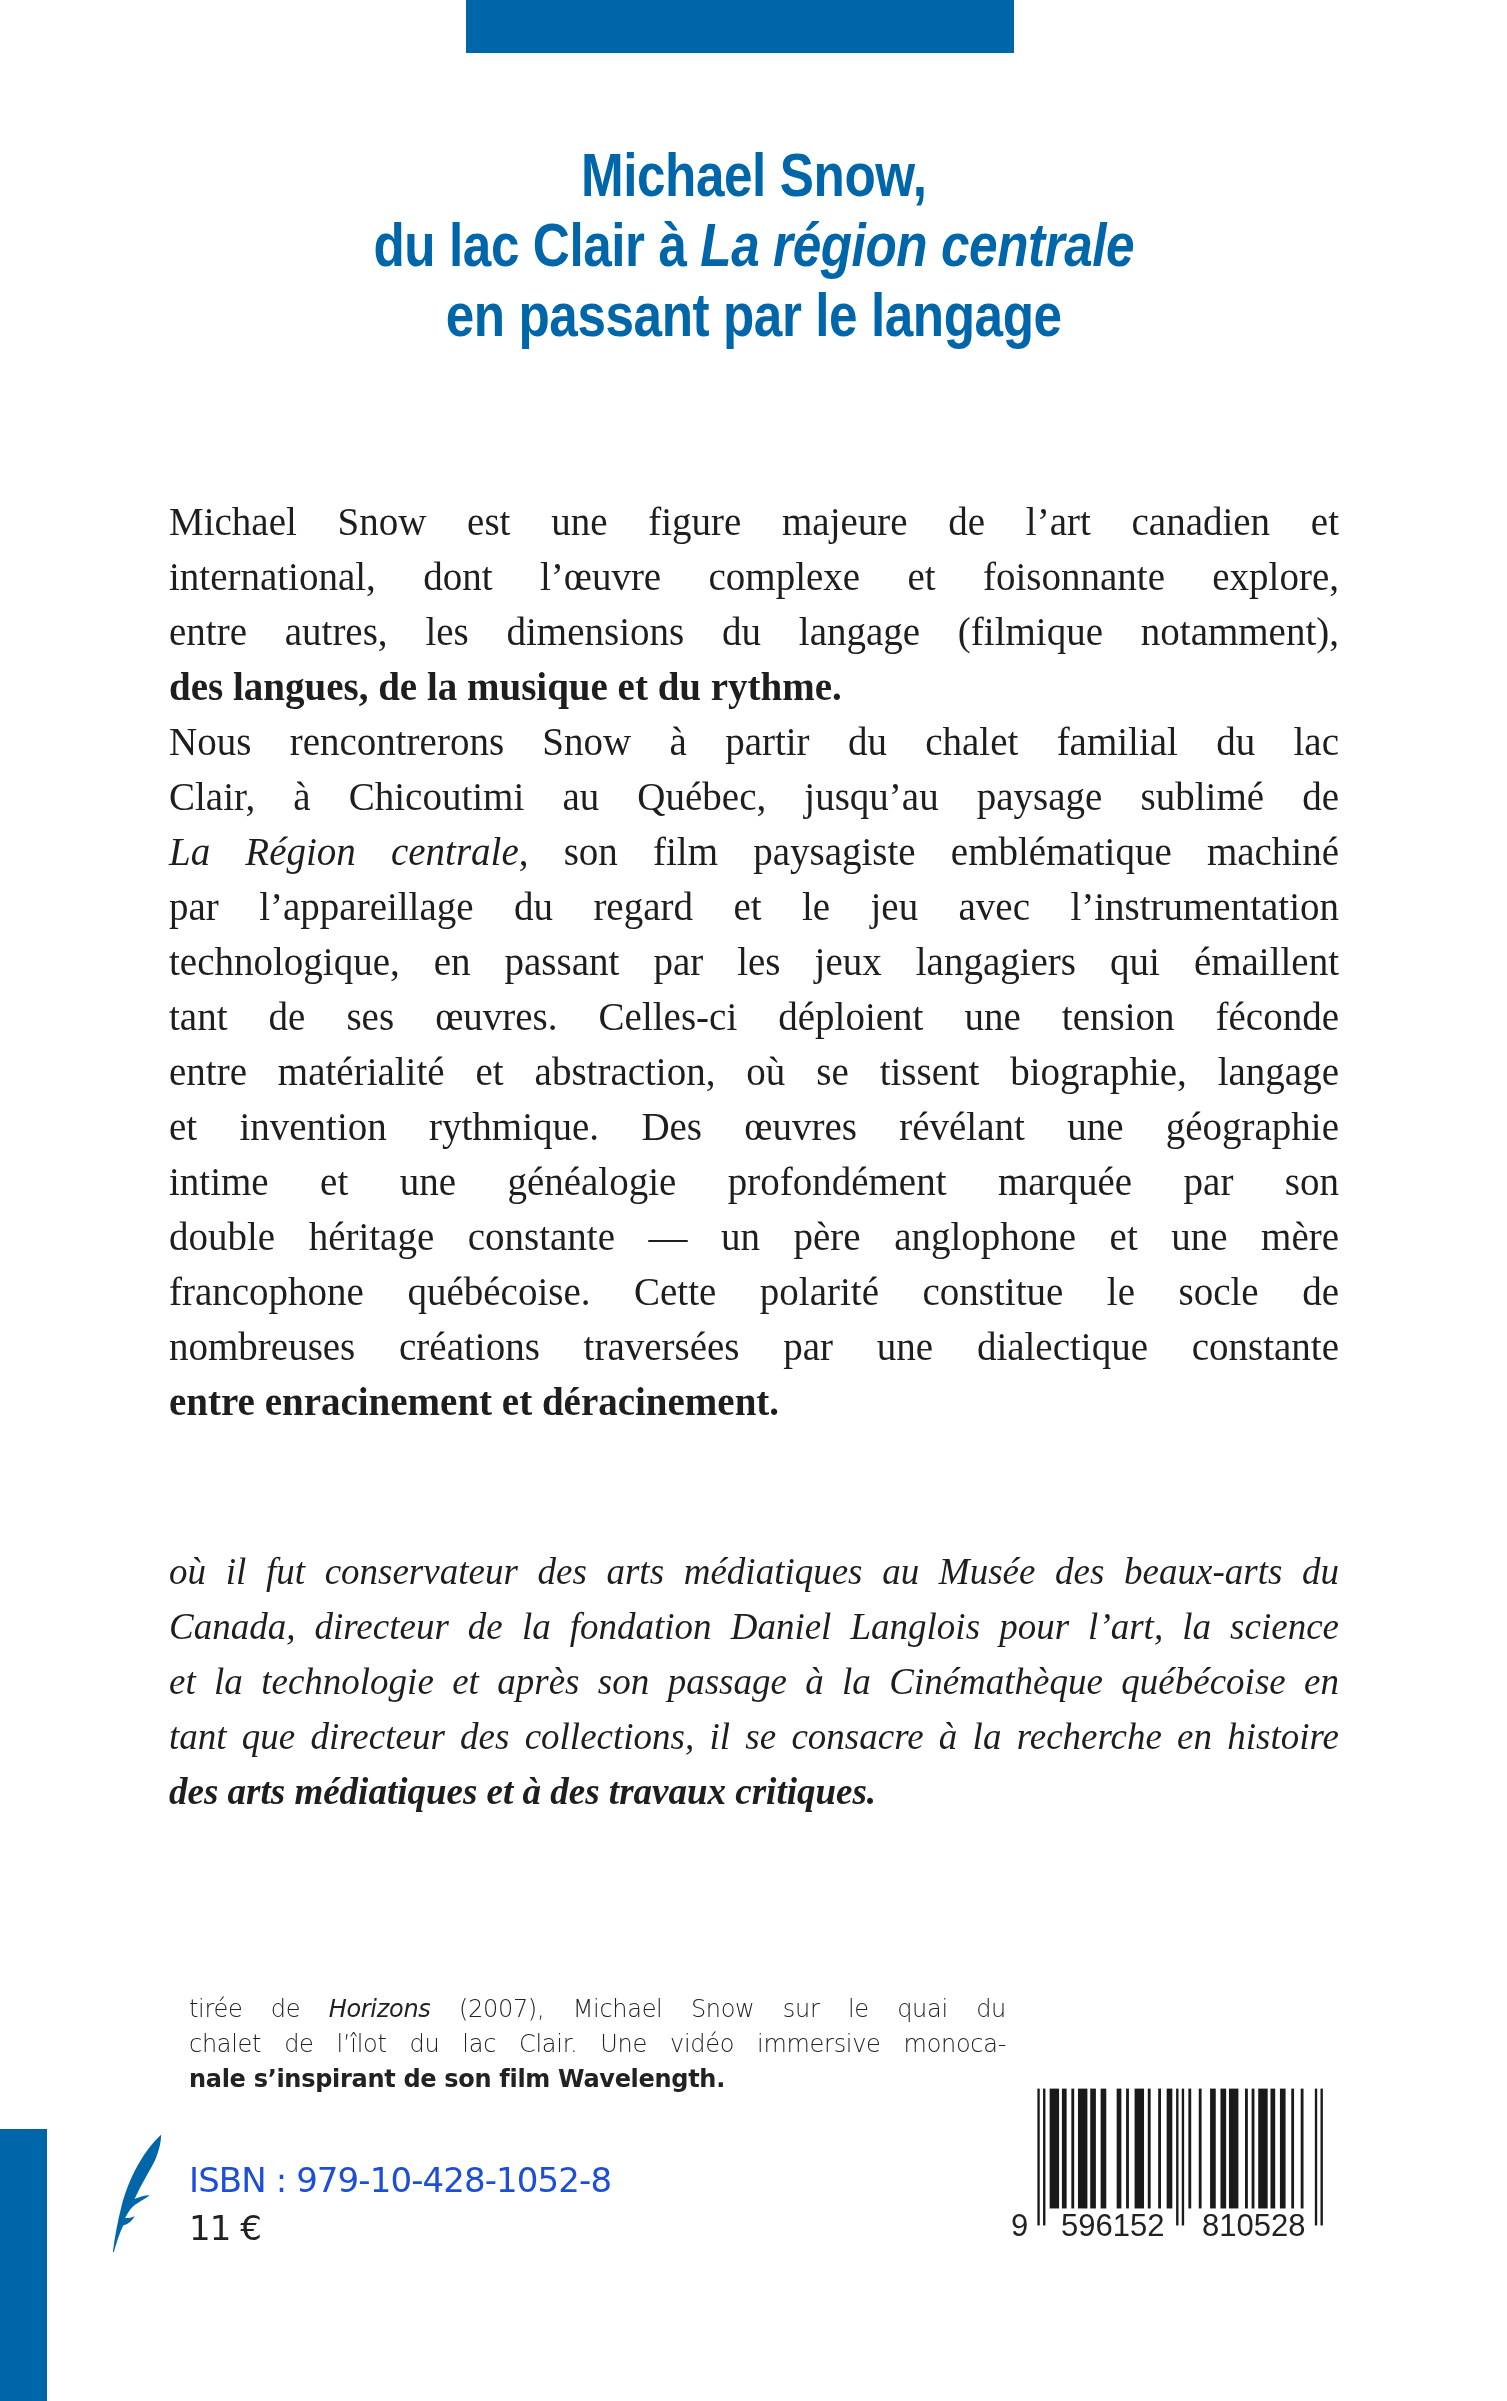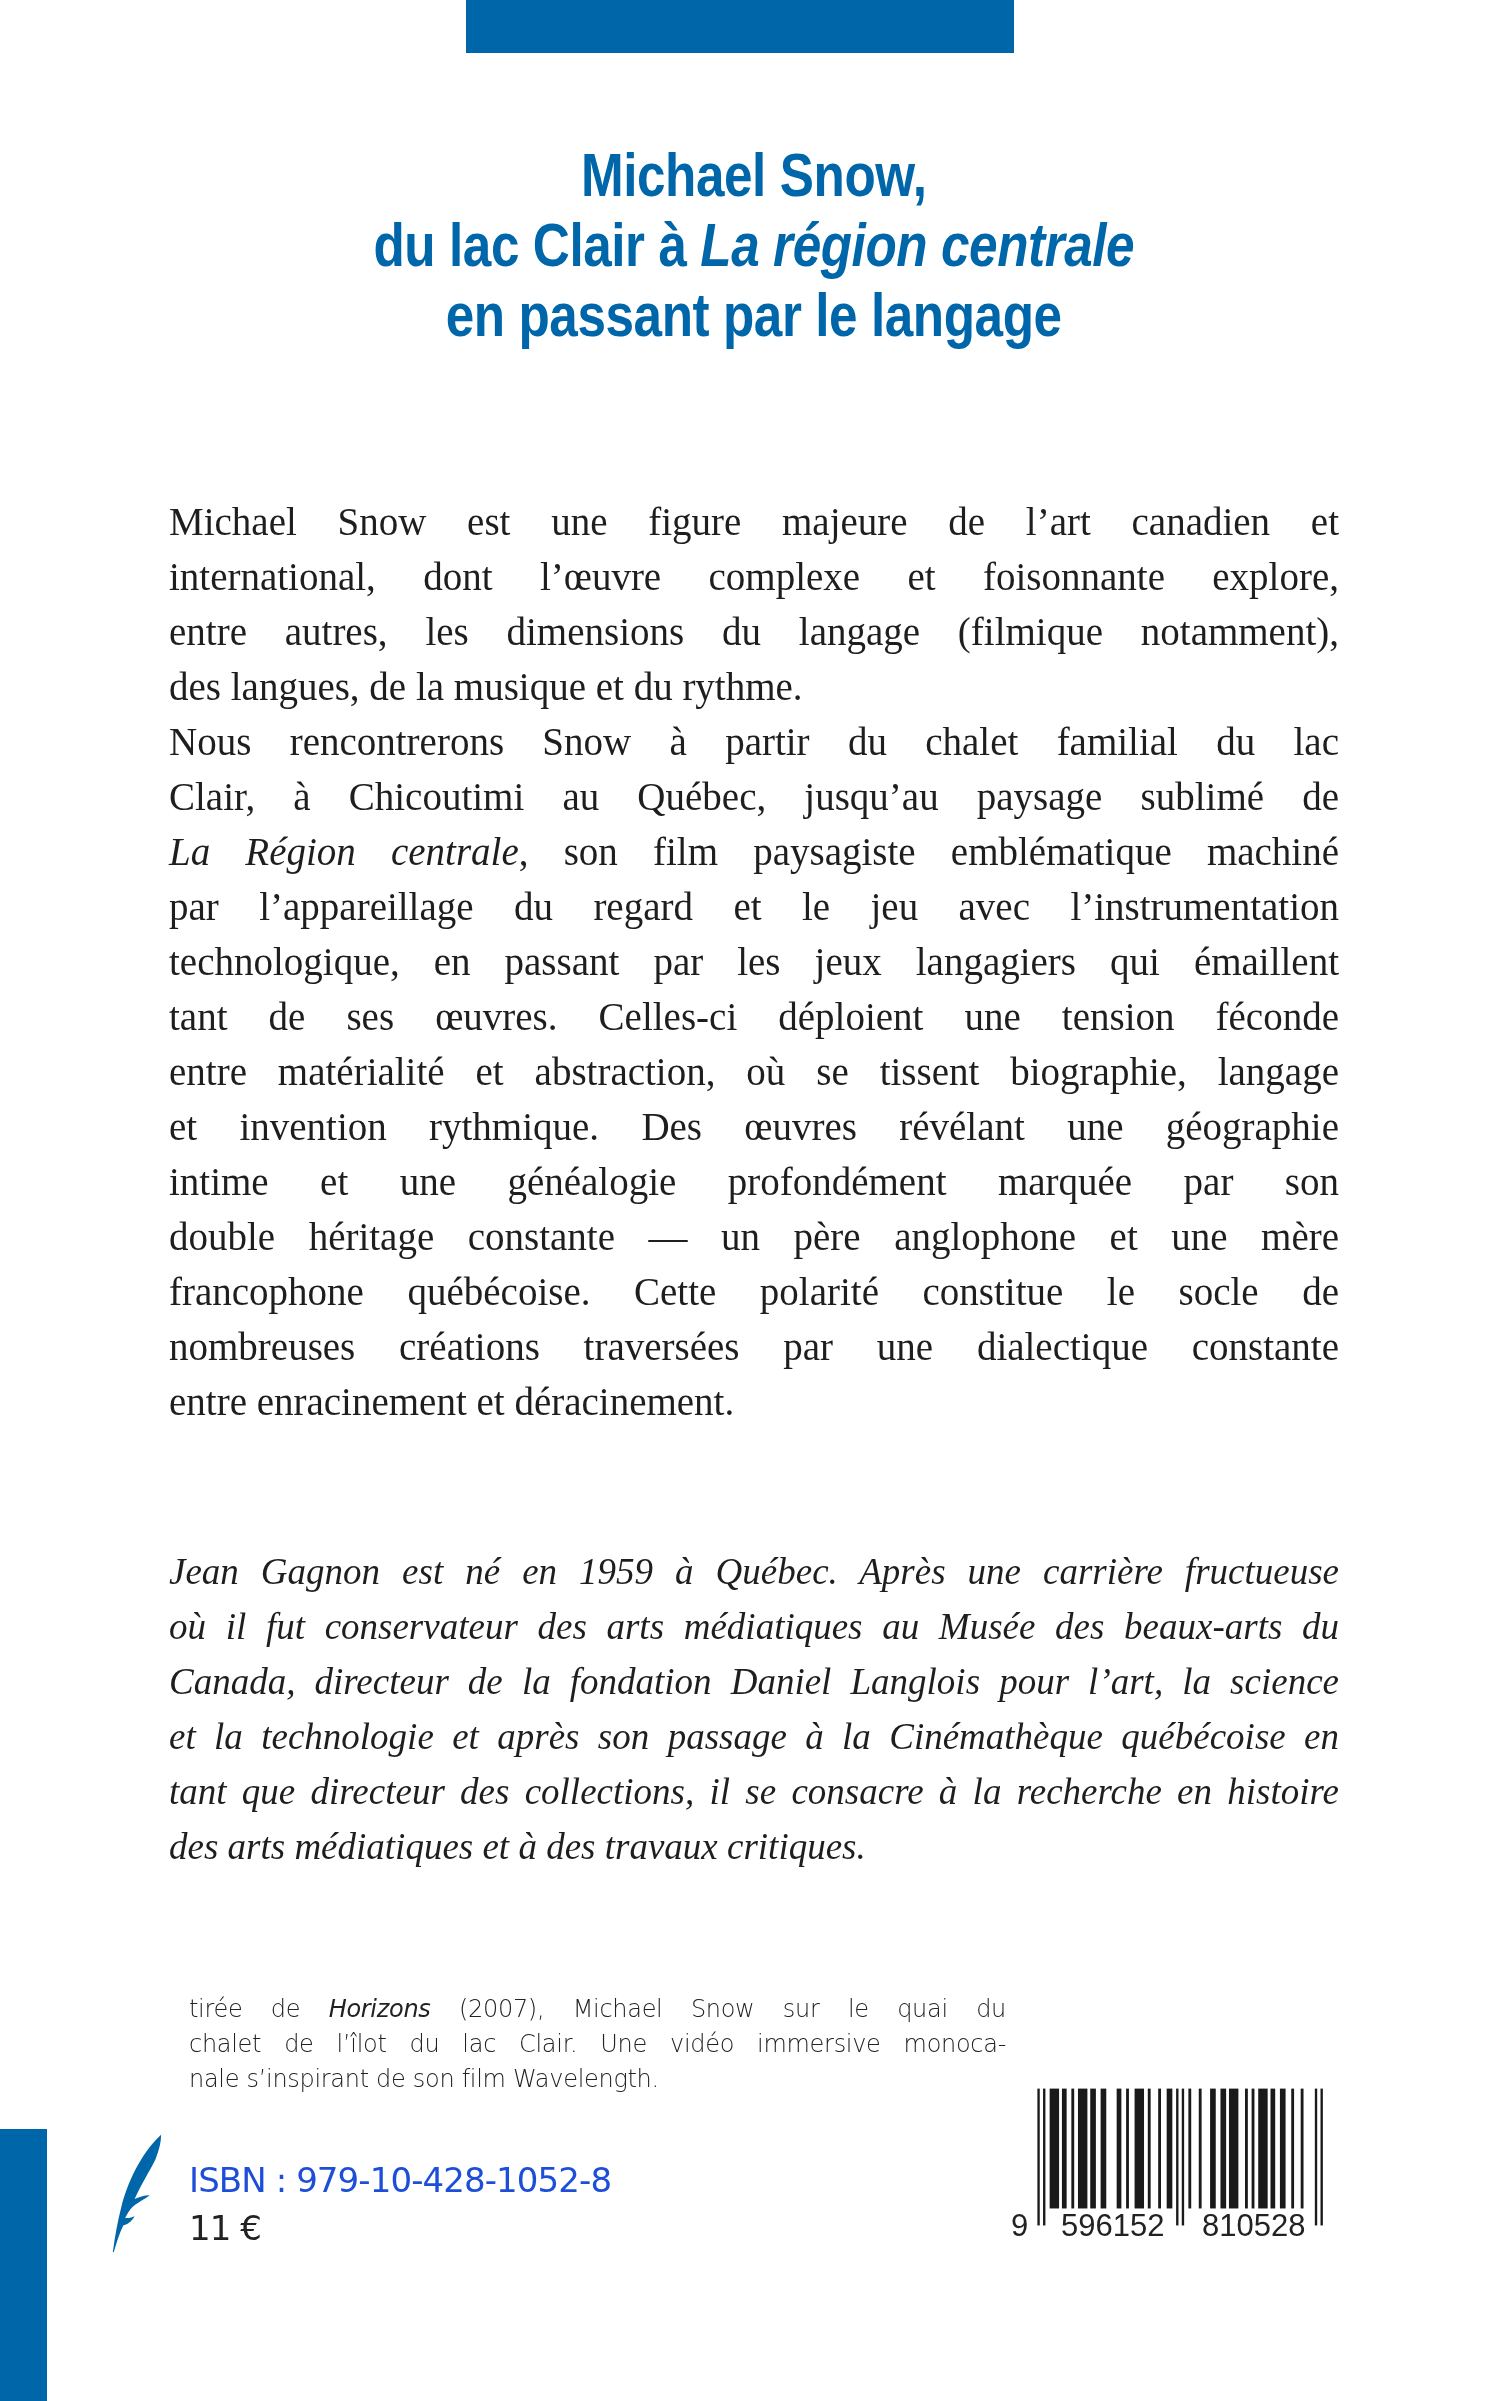--- a/index.html
+++ b/index.html
@@ -6,21 +6,21 @@
   body { width: 1508px; height: 2402px; position: relative; overflow: hidden; }
   .top-bar { position: absolute; left: 466px; top: 0; width: 548px; height: 53px; background: #0066aa; }
   .title-block { position: absolute; left: 0; top: 140px; width: 1508px; text-align: center; color: #0066aa; }
   .title-line { height: 70px; line-height: 70px; font-family: "Liberation Sans", sans-serif; font-weight: bold; font-size: 61px; white-space: nowrap; }
   .title-line .inner { display: inline-block; transform: scaleX(0.84); transform-origin: center; letter-spacing: -0.5px; }
   .title-line em { font-style: italic; }
 
   .body-text { position: absolute; left: 169px; top: 494px; width: 1170px; color: #1e1e1e;
                font-family: "Liberation Serif", serif; font-size: 39px; }
   .line { height: 55px; line-height: 55px; text-align: justify; text-align-last: justify; white-space: nowrap; overflow: visible; }
-  .line.last { text-align: left; text-align-last: left; }
+  .line.last { text-align: left; text-align-last: left; font-weight: bold; }
   .line em { font-style: italic; }
 
   .bio-text { position: absolute; left: 169px; top: 1544px; width: 1170px; color: #1e1e1e;
               font-family: "Liberation Serif", serif; font-style: italic; font-size: 37px; }
   .bio-text .line { height: 55px; line-height: 55px; }
 
   .credit { position: absolute; left: 189px; top: 1992px; width: 817px; color: #222;
             font-family: "DejaVu Sans", sans-serif; font-size: 24px; font-weight: 300; }
   .credit .line { height: 35px; line-height: 35px; letter-spacing: -0.3px; }
   .credit em { font-style: italic; }
@@ -60,21 +60,20 @@
   <div class="line">entre matérialité et abstraction, où se tissent biographie, langage</div>
   <div class="line">et invention rythmique. Des œuvres révélant une géographie</div>
   <div class="line">intime et une généalogie profondément marquée par son</div>
   <div class="line">double héritage constante — un père anglophone et une mère</div>
   <div class="line">francophone québécoise. Cette polarité constitue le socle de</div>
   <div class="line">nombreuses créations traversées par une dialectique constante</div>
   <div class="line last">entre enracinement et déracinement.</div>
 </div>
 
 <div class="bio-text">
-  <div class="line">Jean Gagnon est né en 1959 à Québec. Après une carrière fructueuse</div>
   <div class="line">où il fut conservateur des arts médiatiques au Musée des beaux-arts du</div>
   <div class="line">Canada, directeur de la fondation Daniel Langlois pour l’art, la science</div>
   <div class="line">et la technologie et après son passage à la Cinémathèque québécoise en</div>
   <div class="line">tant que directeur des collections, il se consacre à la recherche en histoire</div>
   <div class="line last">des arts médiatiques et à des travaux critiques.</div>
 </div>
 
 <div class="credit">
   <div class="line"><span>tirée de </span><em>Horizons</em><span> (2007), Michael Snow sur le quai du</span></div>
   <div class="line">chalet de l’îlot du lac Clair. Une vidéo immersive monoca-</div>

